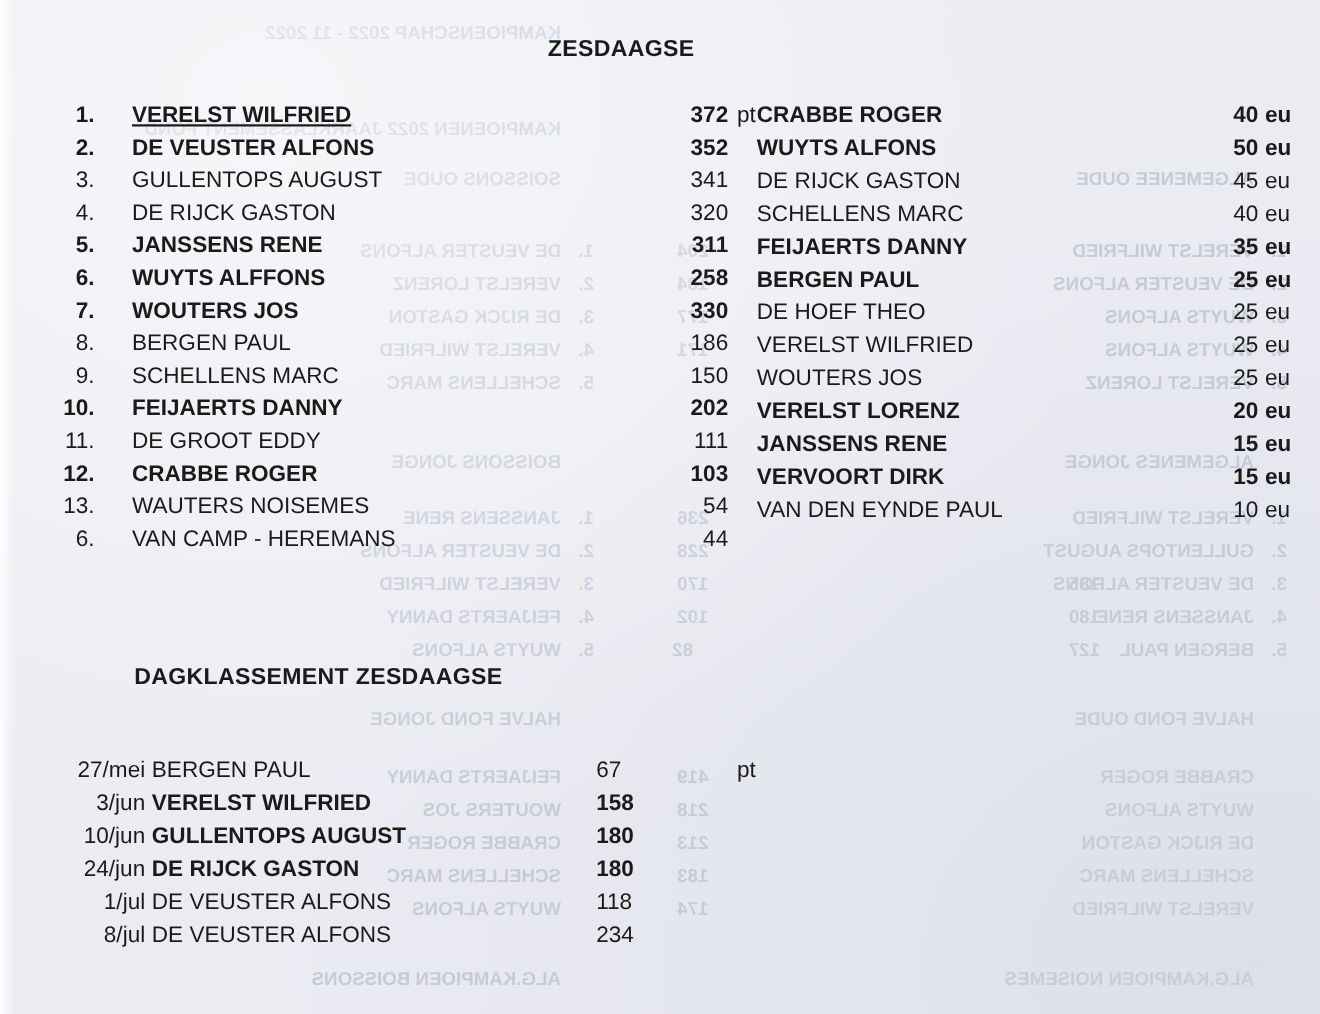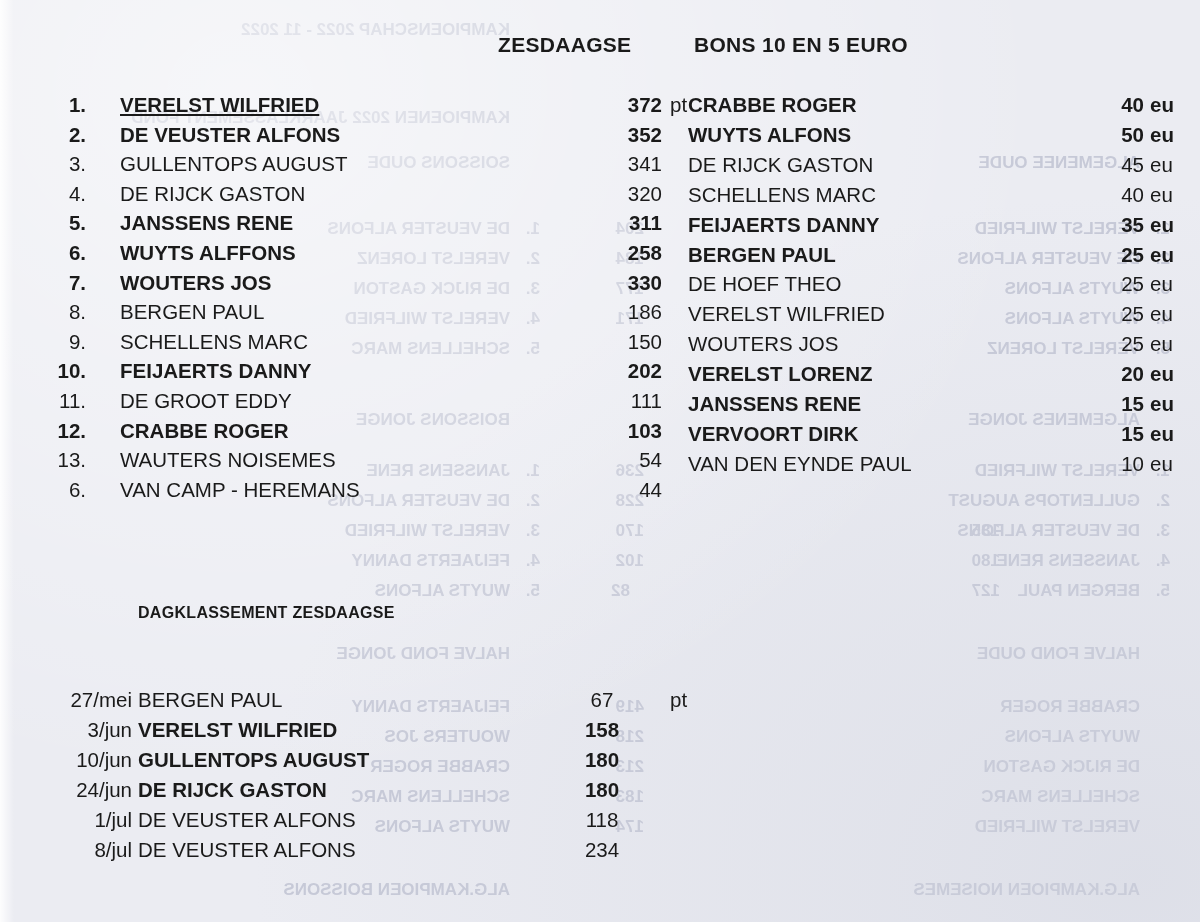--- a/index.html
+++ b/index.html
@@ -41,21 +41,21 @@
   }
 
   .hdr {
     position: absolute;
     font-weight: bold;
     font-size: 21px;
     letter-spacing: 0.3px;
   }
   #h-zesdaagse { left: 498px; top: 33px; }
   #h-bons      { left: 694px; top: 33px; }
-  #h-dagklas   { left: 122px; top: 604px; font-size: 16px; margin-left: 16px; }
+  #h-dagklas   { left: 122px; top: 604px; font-size: 21px; }
 
   
   .rank-row {
     position: absolute;
     height: 26px;
     font-size: 20.5px;
     line-height: 26px;
   }
   .rank-row .pos {
     position: absolute;
@@ -97,21 +97,21 @@
 
   
   .dag-row {
     position: absolute;
     height: 26px;
     font-size: 20.5px;
     line-height: 26px;
   }
   .dag-row .dt { position: absolute; left: 0; width: 90px; text-align: right; }
   .dag-row .dn { position: absolute; left: 96px; white-space: nowrap; }
-  .dag-row .dv { position: absolute; left: 500px; width: 120px; text-align: center; }
+  .dag-row .dv { position: absolute; left: 500px; width: 120px; text-align: left; }
   .dag-row .du { position: absolute; left: 628px; }
   .dag-row.b .dn, .dag-row.b .dv { font-weight: bold; }
 
   
   #paper-tint {
     position: absolute;
     inset: 0;
     z-index: 1;
     pointer-events: none;
     background:
@@ -208,21 +208,20 @@
     <div class="bl" style="left: 690px; top: 880px;">ALG.KAMPIOEN BOISSONS</div>
     <div class="bl" style="left: 60px; top: 880px;">ALG.KAMPIOEN NOISEMES</div>
   </div>
 
 <div id="paper-tint"></div>
 <div id="edge-left"></div>
 
 <div id="sheet">
 
   <div class="hdr" id="h-zesdaagse">ZESDAAGSE</div>
-  <div class="hdr" id="h-bons">BONS 10 EN 5 EURO</div>
 
   <div id="zesdaagse-list">
       <div class="rank-row b" style="top: 92px; left: 42px;">
         <span class="pos">1.</span>
         <span class="nm ul">VERELST WILFRIED</span>
         <span class="pts">372</span>
         <span class="unit">pt</span>
       </div>
       <div class="rank-row b" style="top: 121.6px; left: 42px;">
         <span class="pos">2.</span>

